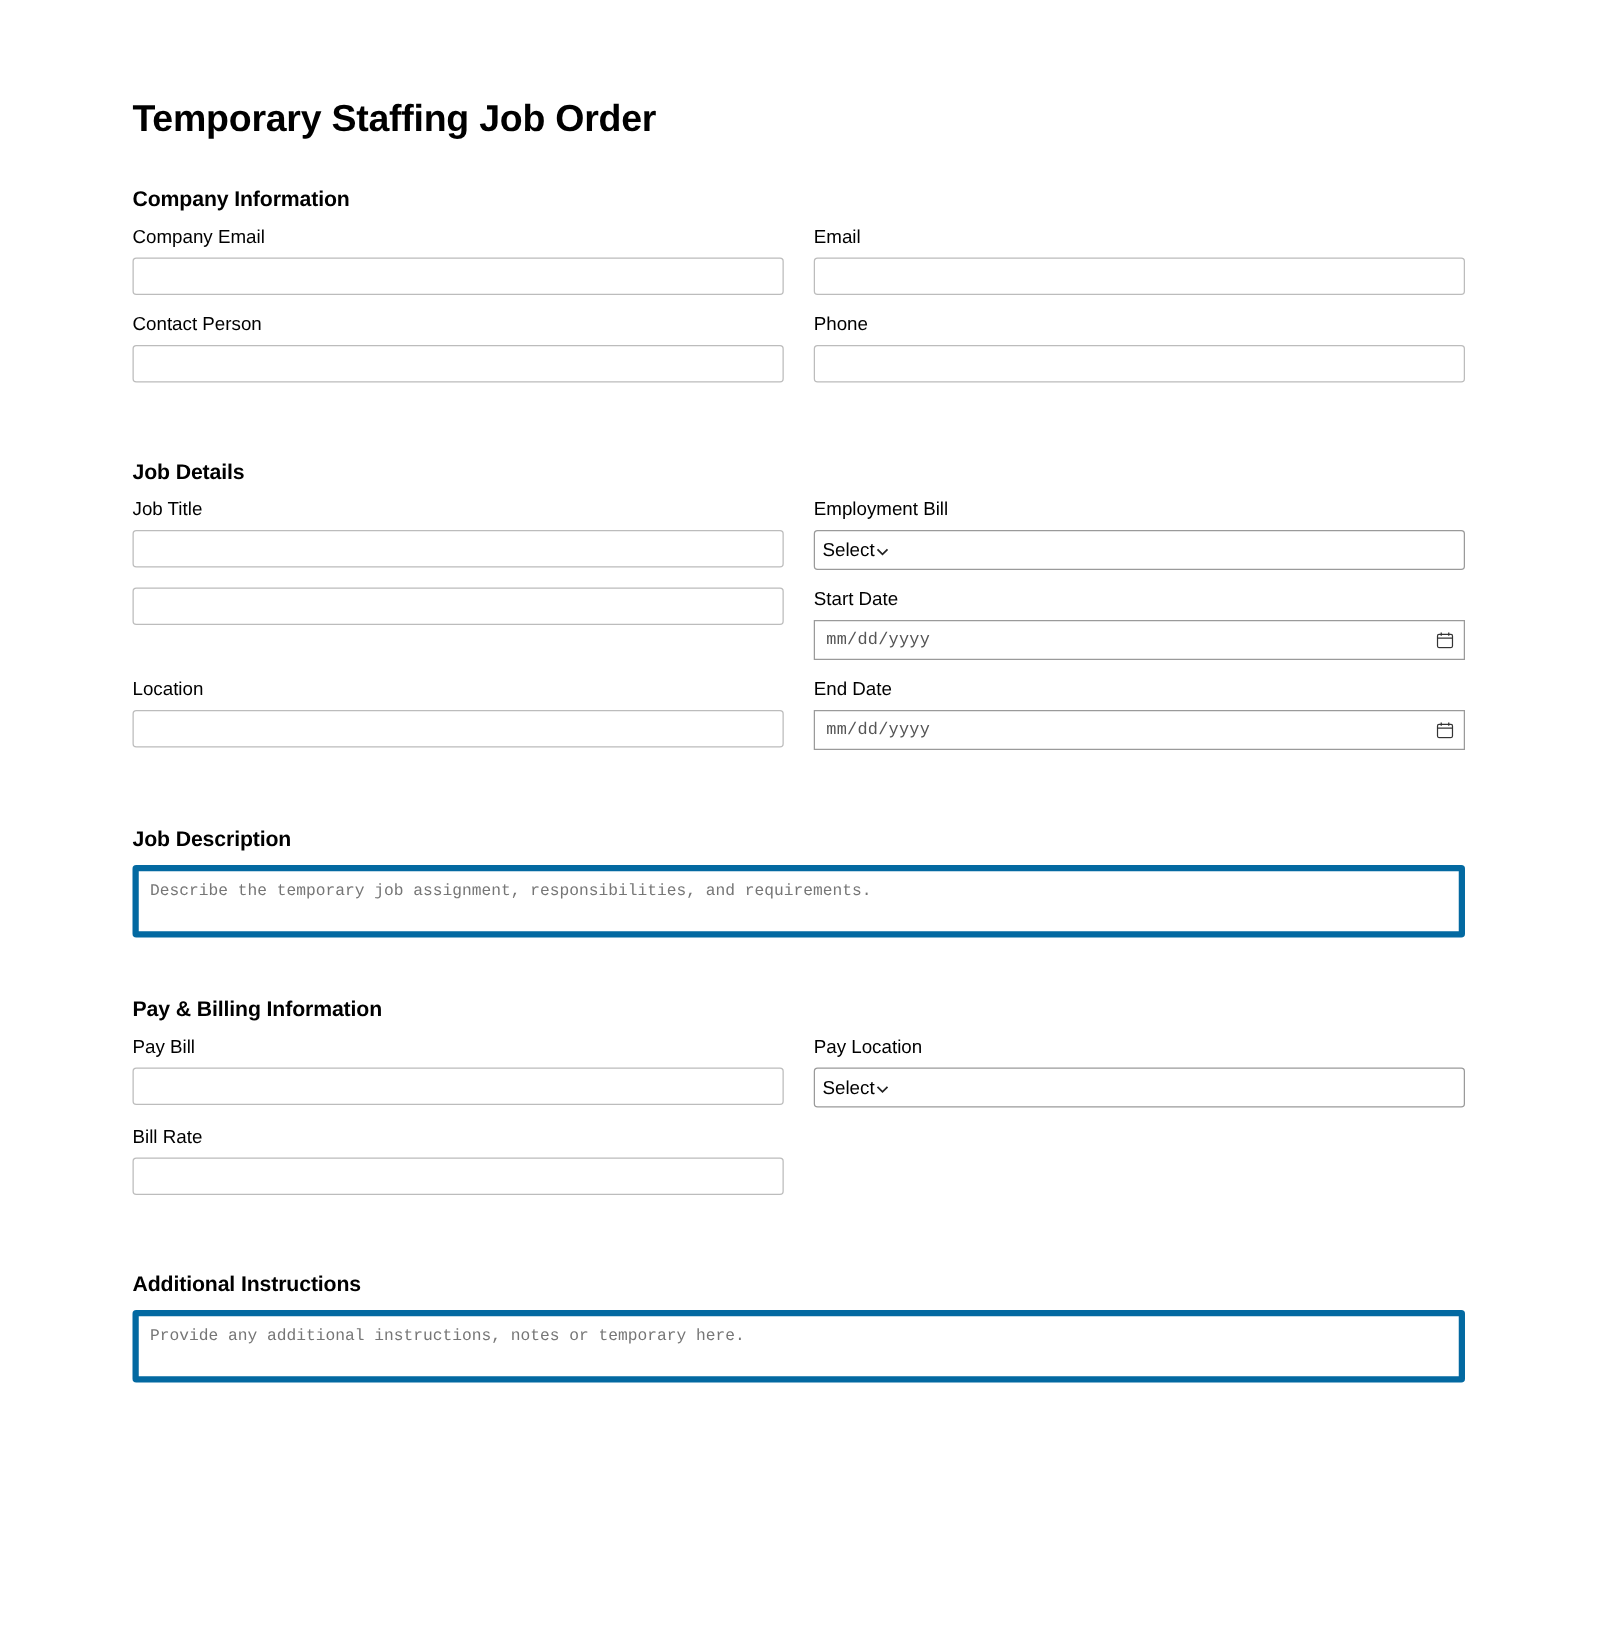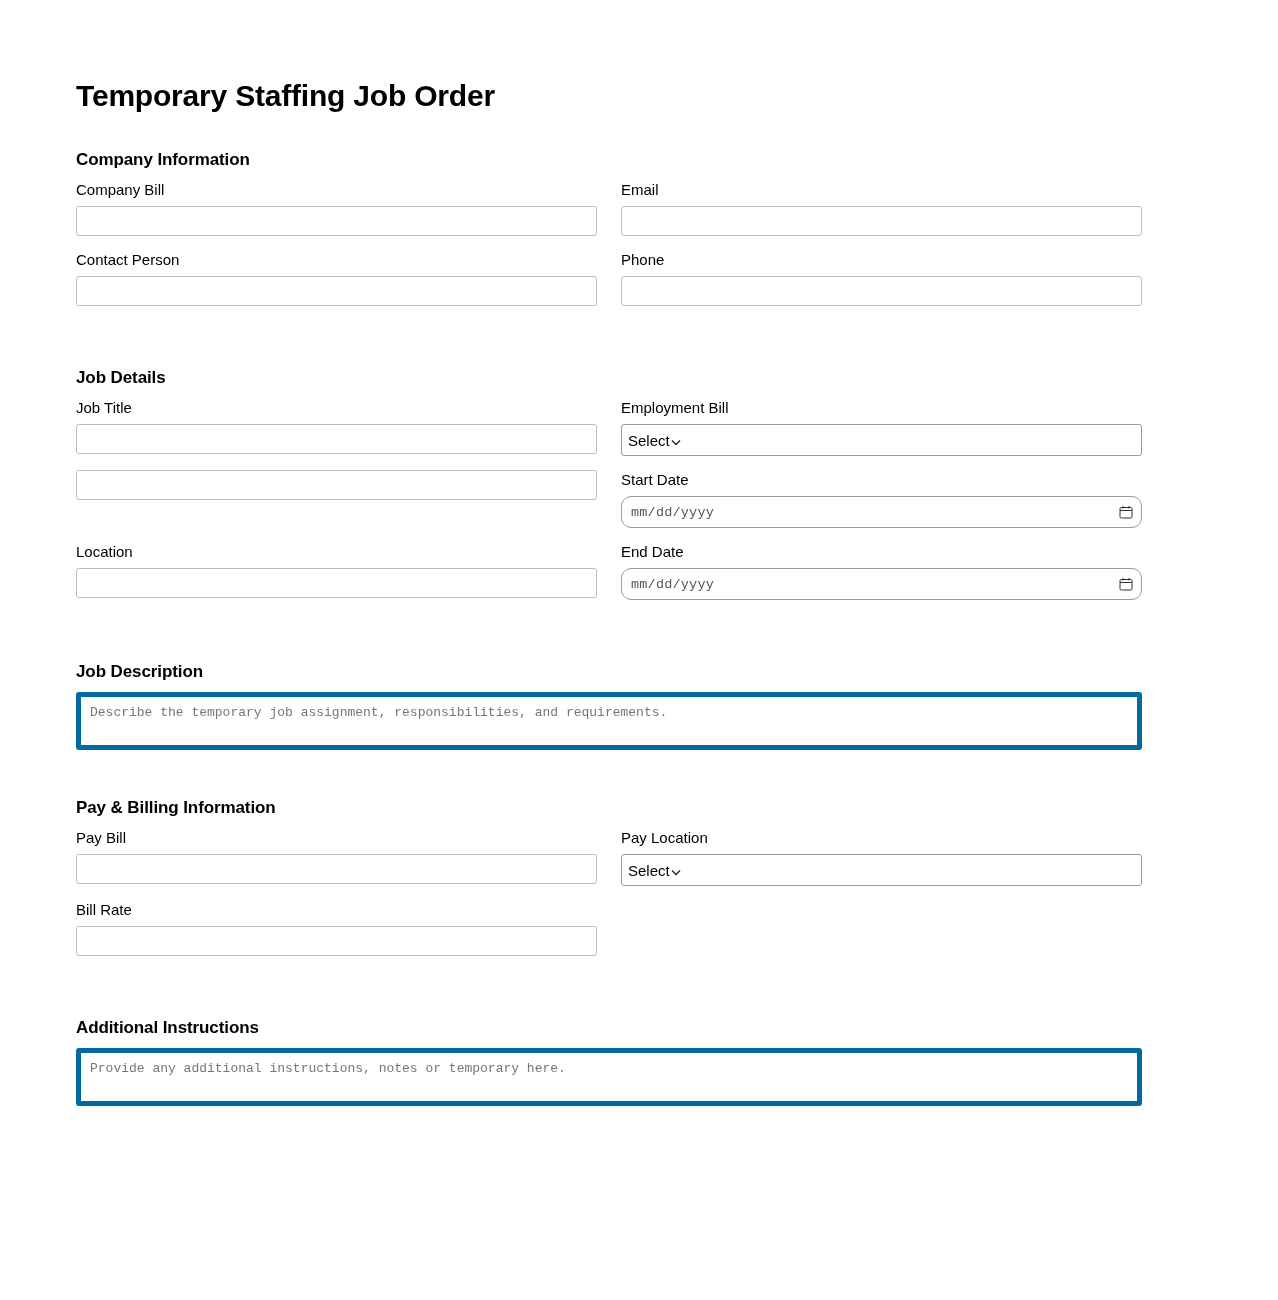--- a/index.html
+++ b/index.html
@@ -7,21 +7,21 @@
     padding: 0;
     background: #ffffff;
   }
   body {
     width: 1278px;
     min-height: 1300px;
     font-family: "Liberation Sans", sans-serif;
     color: #000000;
   }
   .page {
-    padding: 78px 106px 0 76px;
+    padding: 78px 106px 0 106px;
     box-sizing: border-box;
     width: 1162px;
   }
   .form-title {
     font-size: 30px;
     font-weight: bold;
     letter-spacing: -0.2px;
     margin: 0 0 36px 0;
     line-height: 1.2;
   }
@@ -86,21 +86,21 @@
     width: 12px;
     height: 12px;
     display: inline-block;
     margin-right: 4px;
   }
   .date-box {
     box-sizing: border-box;
     width: 100%;
     height: 32px;
     border: 1px solid #9a9a9a;
-    border-radius: 10px;
+    border-radius: 0;
     background: #ffffff;
     display: flex;
     align-items: center;
     justify-content: space-between;
     padding: 0 8px 0 9px;
   }
   .date-placeholder {
     font-family: "Liberation Mono", monospace;
     font-size: 13.5px;
     color: #555555;
@@ -136,21 +136,21 @@
 
 <div class="page">
 
   <h1 class="form-title">Temporary Staffing Job Order</h1>
 
   <div class="section">
     <h2 class="section-title">Company Information</h2>
     <div class="grid">
 
       <div class="field">
-        <label class="field-label">Company Bill</label>
+        <label class="field-label">Company Email</label>
         <input class="input-box" type="text" value="" style="">
       </div>
 
       <div class="field">
         <label class="field-label">Email</label>
         <input class="input-box" type="text" value="" style="">
       </div>
 
       <div class="field">
         <label class="field-label">Contact Person</label>

